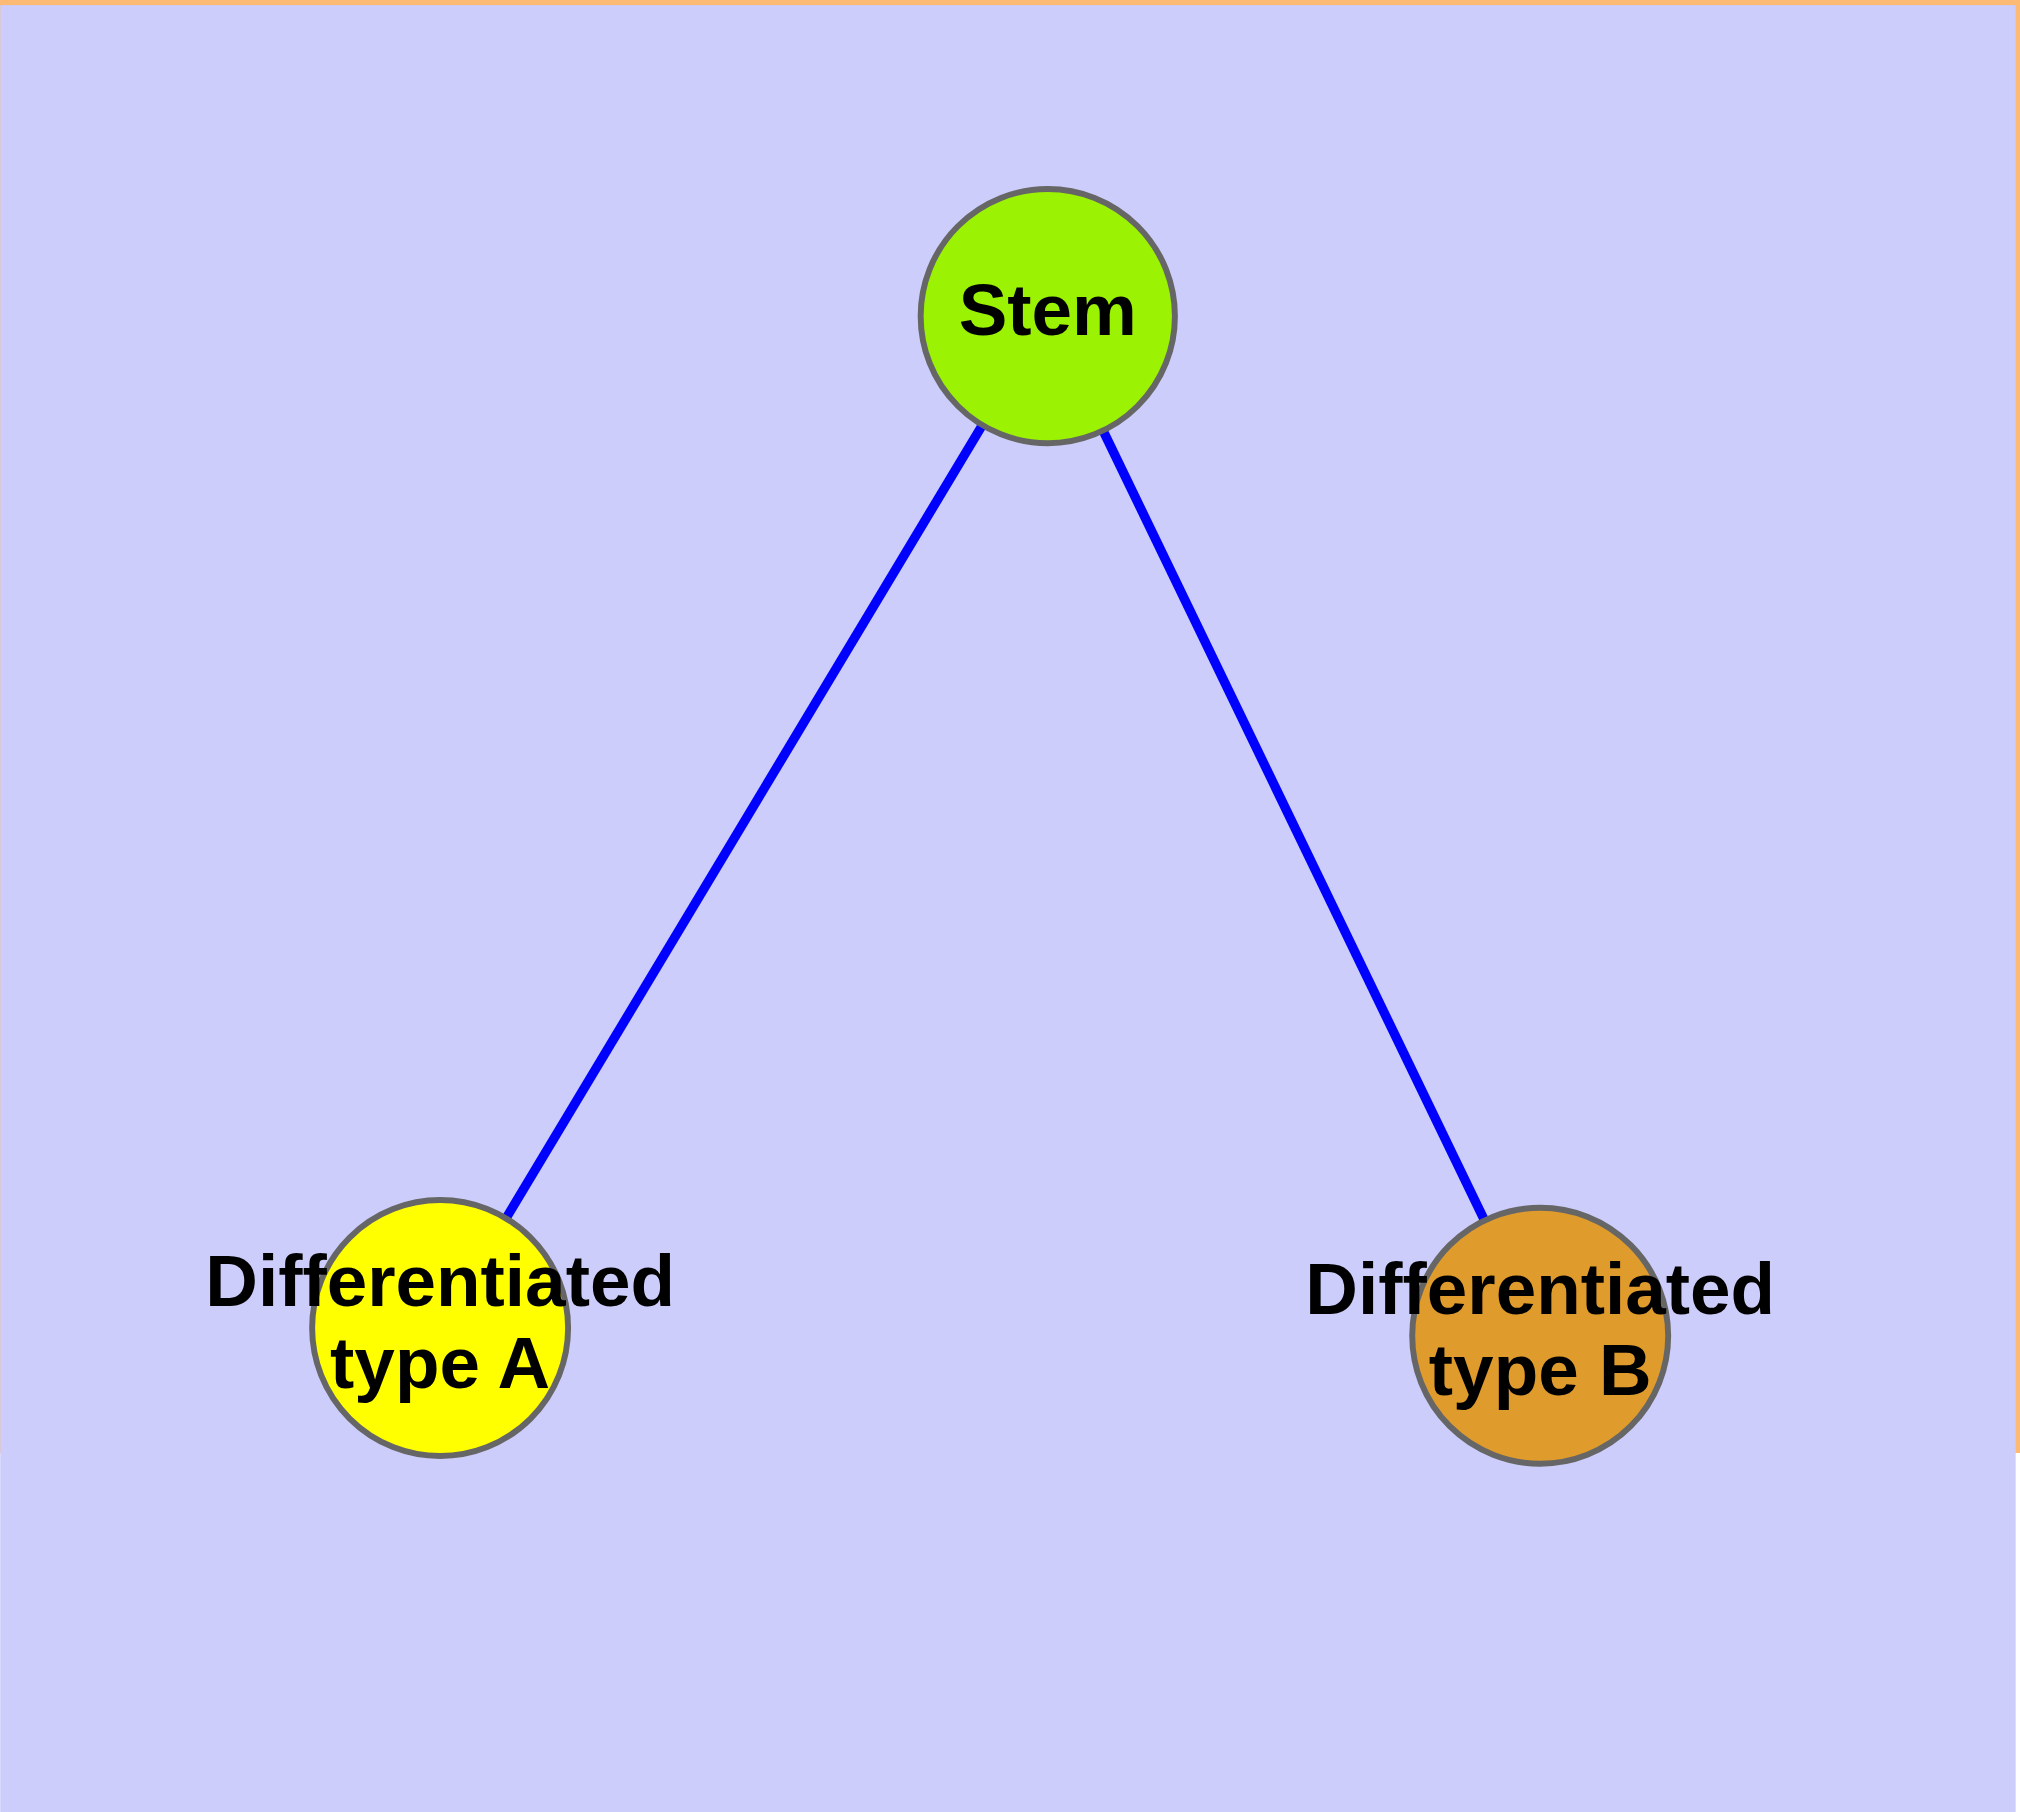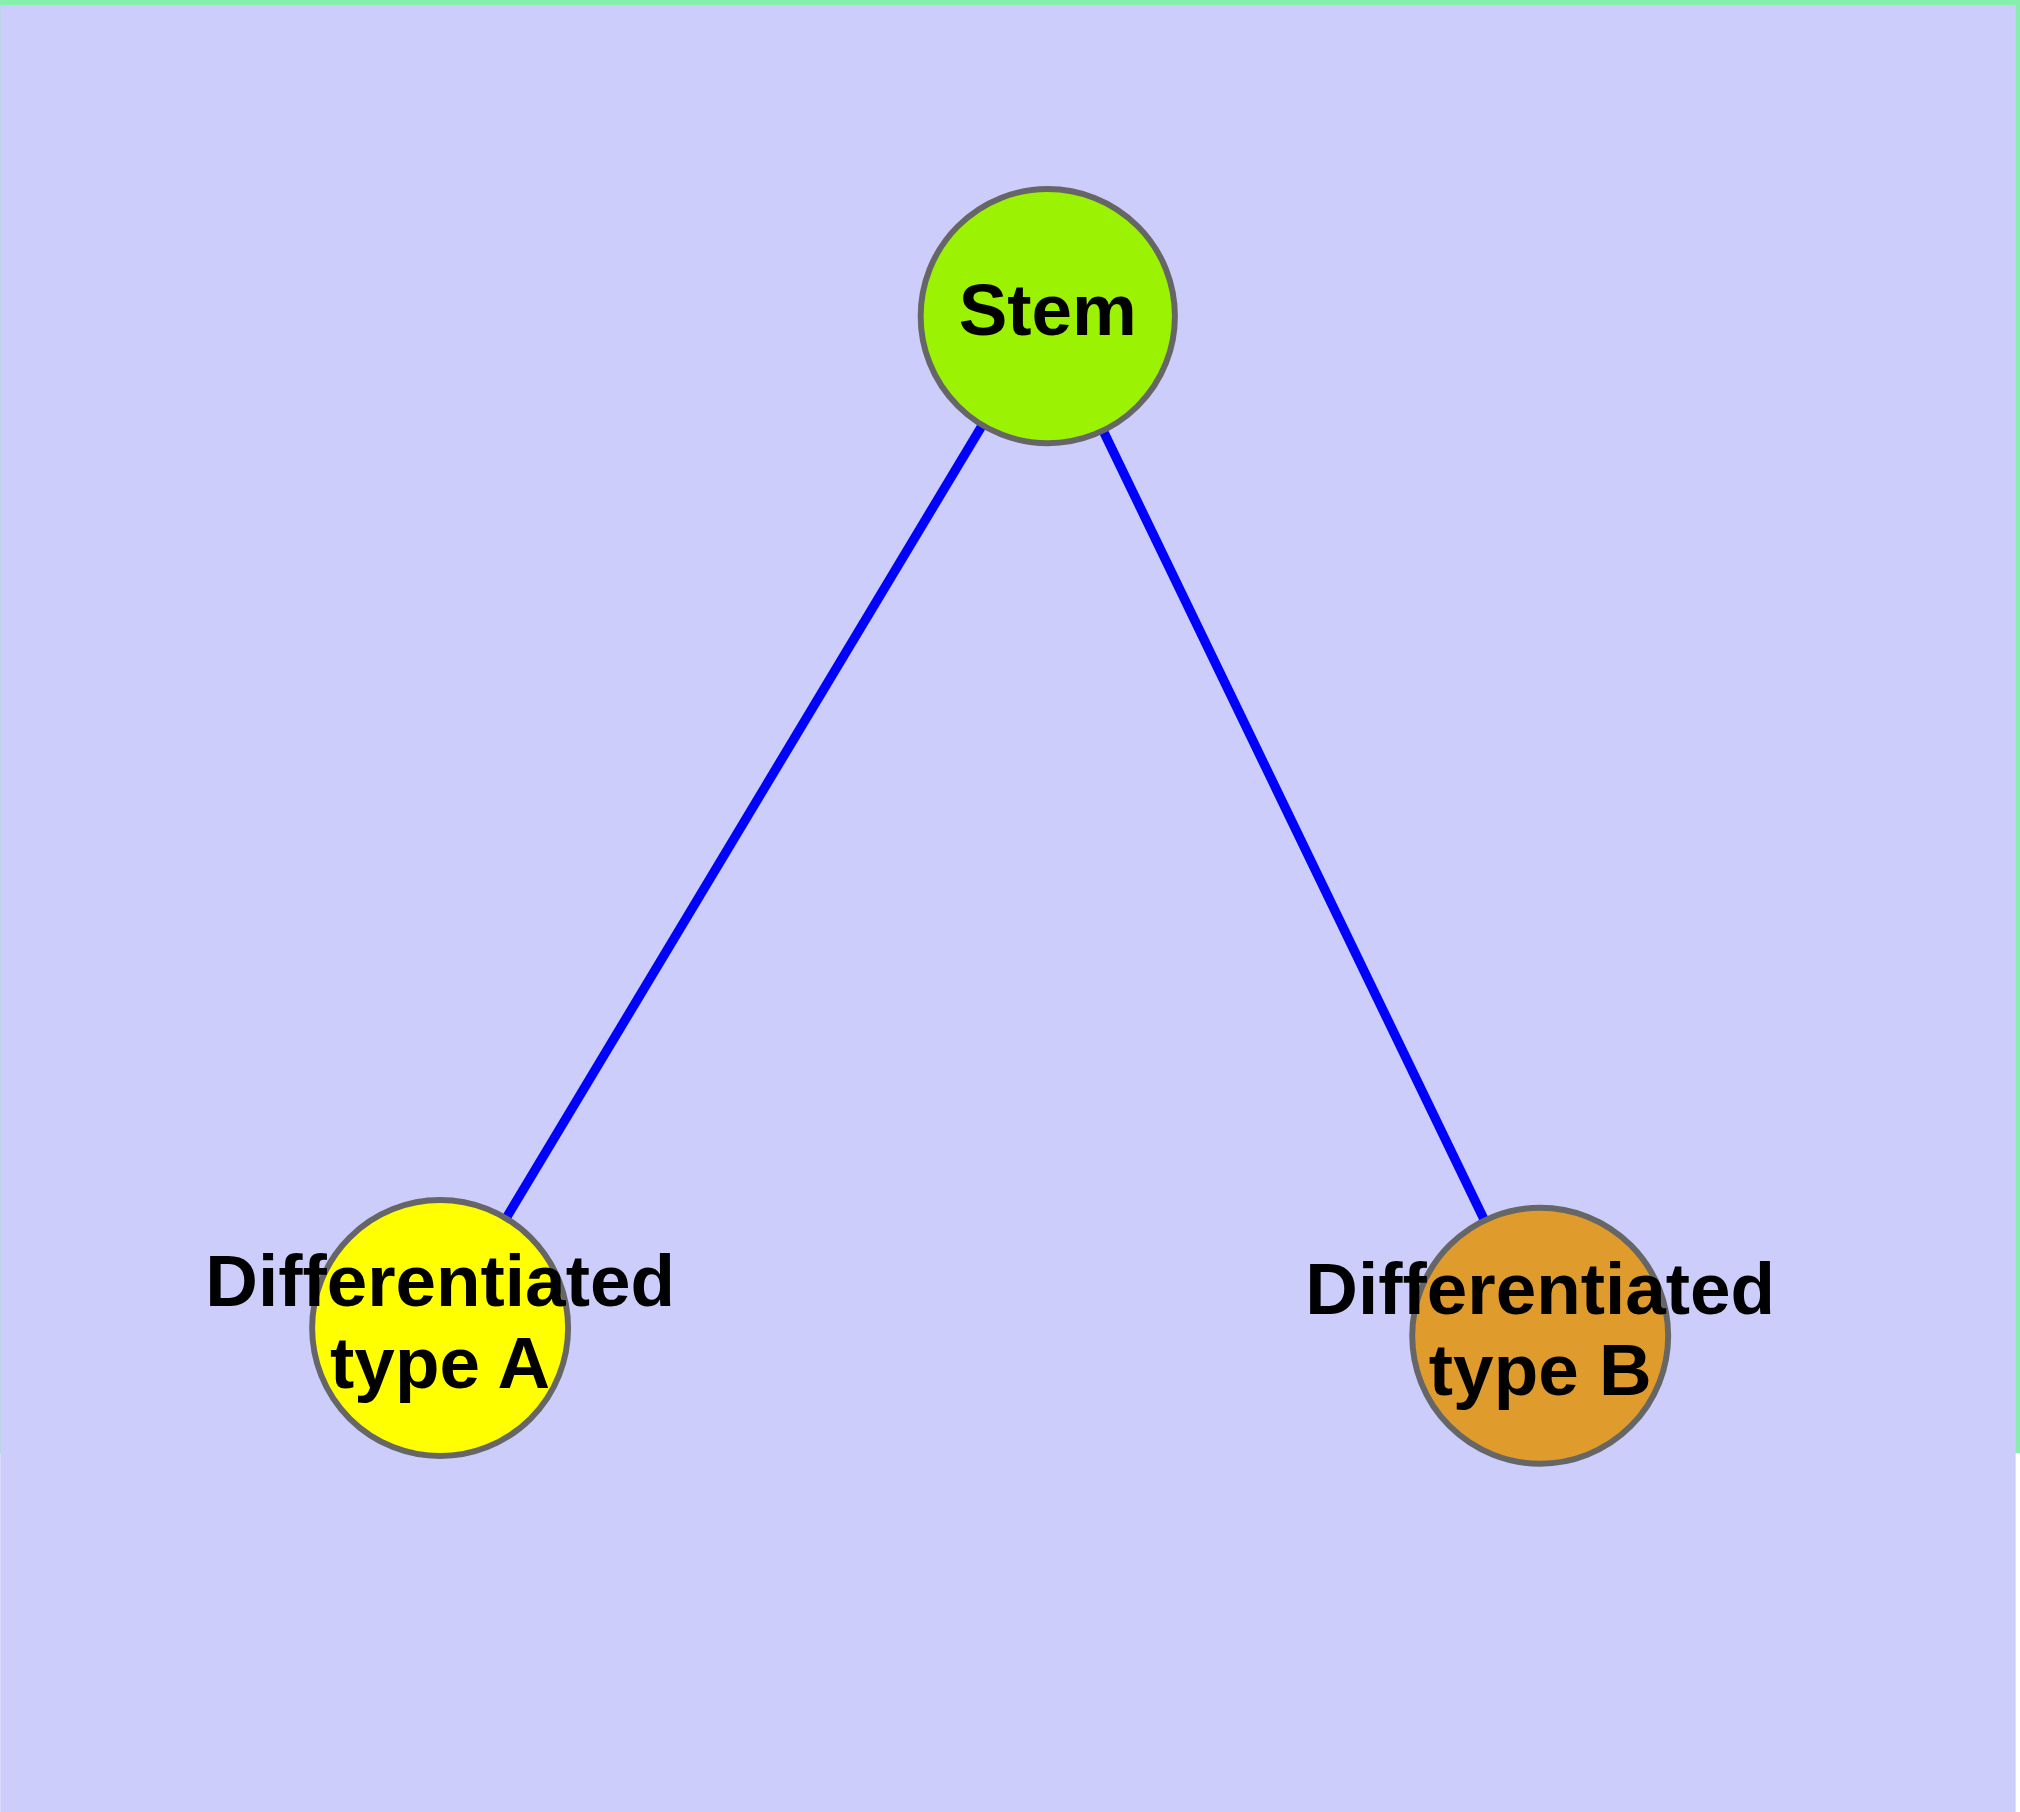--- a/index.html
+++ b/index.html
@@ -10,21 +10,21 @@
   body {
     width: 2021px;
     height: 1812px;
     overflow: hidden;
     font-family: "Liberation Sans", sans-serif;
   }
   #graph-canvas {
     position: relative;
     width: 2021px;
     height: 1453px;
-    background: #86efac;
+    background: #fdba74;
   }
   #graph-svg {
     position: absolute;
     left: 0;
     top: 0;
     width: 2021px;
     height: 1812px;
     display: block;
   }
   .node-label {

